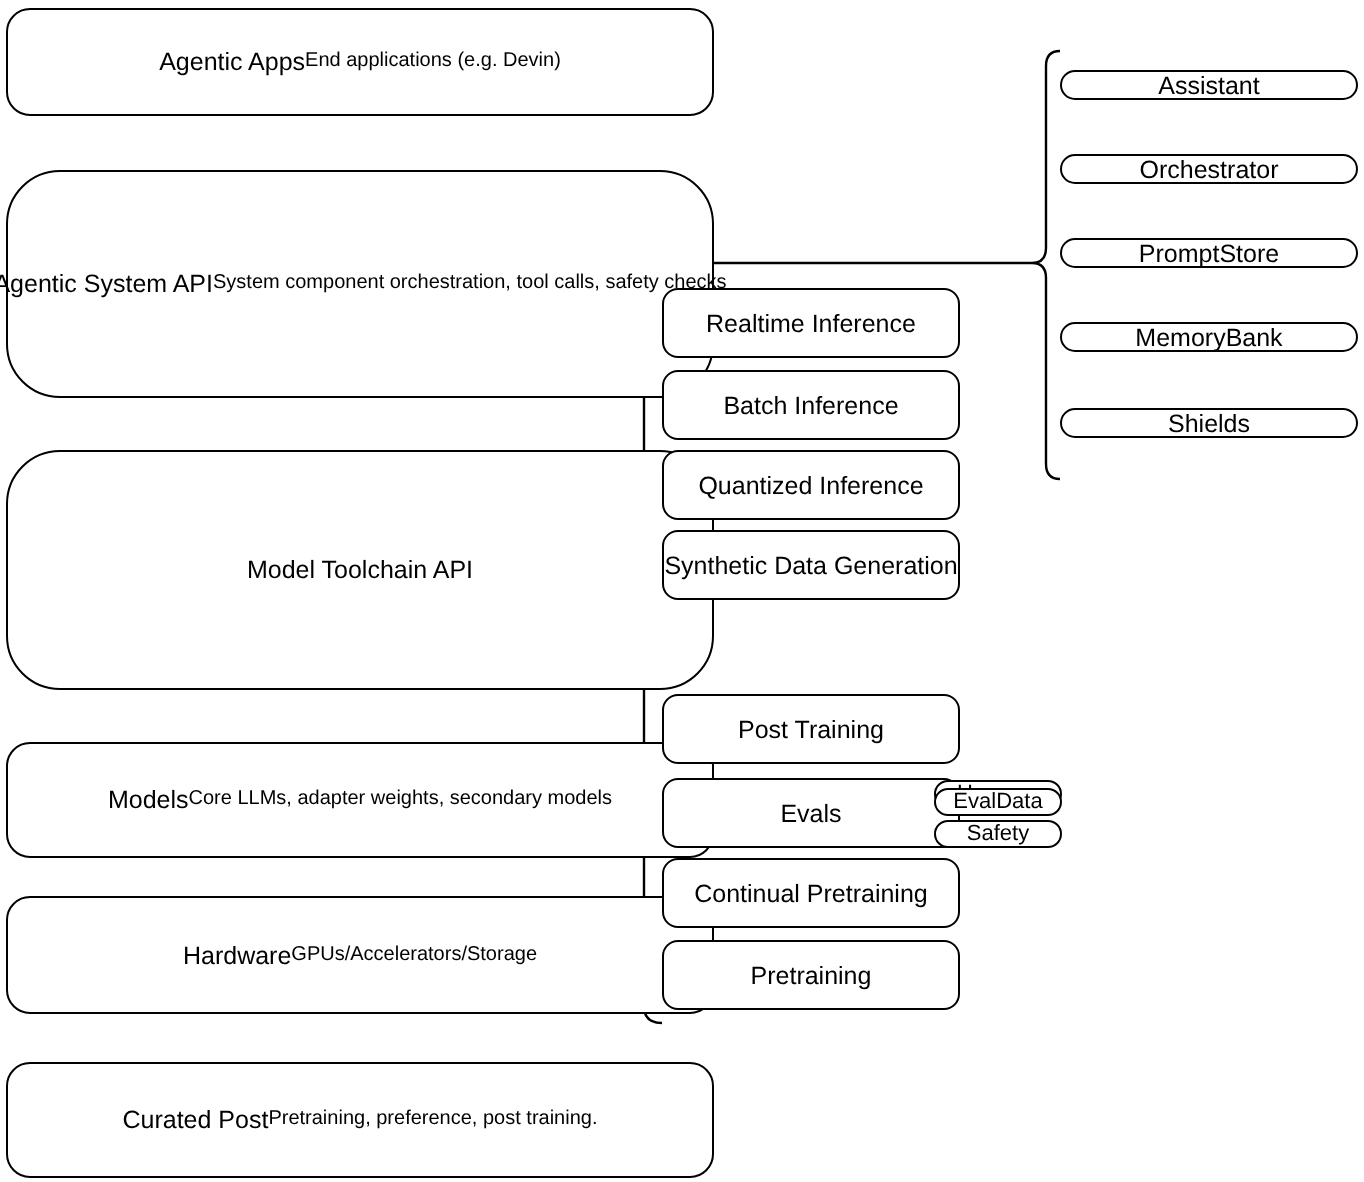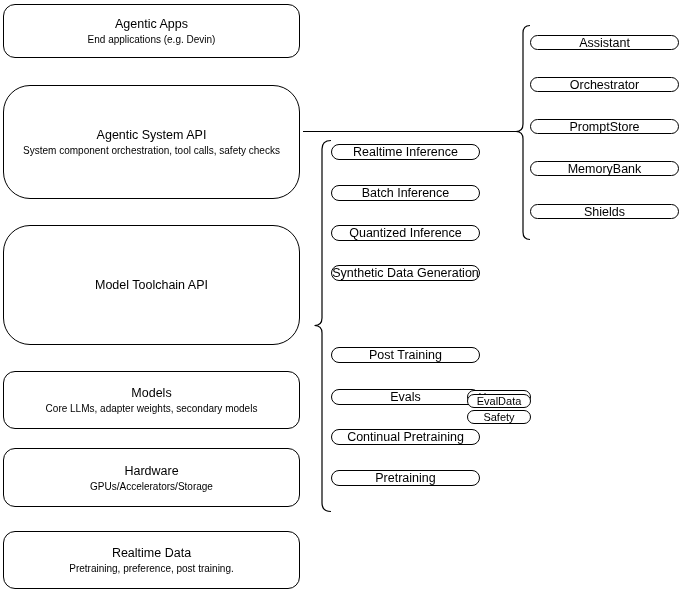--- a/index.html
+++ b/index.html
@@ -3,35 +3,35 @@
 <meta charset="utf-8">
 <style>
   html,body { margin:0; padding:0; background:#ffffff; }
   .canvas {
     position:relative; width:682px; height:591px; background:#ffffff;
     font-family:"Liberation Sans", sans-serif; color:#000;
     overflow:hidden;
   }
   .connector-layer { position:absolute; left:0; top:0; z-index:0; pointer-events:none; }
   .node {
-    position:absolute; left:3px; width:297px; box-sizing:border-box;
+    position:absolute; left:3px; width:354px; box-sizing:border-box;
     background:#fff; border:1px solid #000;
-    display:flex; flex-direction:column; align-items:center; justify-content:center;
+    display:flex; flex-direction:row; align-items:center; justify-content:center;
     text-align:center; z-index:1;
   }
   .rad-sm { border-radius:12px; }
   .rad-lg { border-radius:27px; }
   .node .title { font-size:12.5px; line-height:18px; white-space:nowrap; }
   .node .subtitle { font-size:10px; line-height:14px; white-space:nowrap; }
   .leaf {
     position:absolute; box-sizing:border-box; background:#fff; border:1px solid #000;
     border-radius:8px; display:flex; align-items:center; justify-content:center;
     text-align:center; font-size:12.5px; white-space:nowrap; z-index:1;
   }
-  .mid  { left:331px; width:149px; height:16px; }
+  .mid  { left:331px; width:149px; height:35px; }
   .right { left:530px; width:149px; height:15px;text-align:center; }
   .pill {
     position:absolute; left:467px; width:64px; height:14px; box-sizing:border-box;
     background:#fff; border:1px solid #000; border-radius:8px;
     display:flex; align-items:center; justify-content:center;
     font-size:11px; white-space:nowrap; z-index:2;
   }
 </style>
 </head>
 <body>
@@ -57,21 +57,21 @@
   </div>
   <div class="node rad-sm" style="top:371px;height:58px">
     <div class="title">Models</div>
     <div class="subtitle">Core LLMs, adapter weights, secondary models</div>
   </div>
   <div class="node rad-sm" style="top:448px;height:59px">
     <div class="title">Hardware</div>
     <div class="subtitle">GPUs/Accelerators/Storage</div>
   </div>
   <div class="node rad-sm" style="top:531px;height:58px">
-    <div class="title">Realtime Data</div>
+    <div class="title">Curated Post</div>
     <div class="subtitle">Pretraining, preference, post training.</div>
   </div>
 
   <div class="leaf mid" style="top:144px">Realtime Inference</div>
   <div class="leaf mid" style="top:185px">Batch Inference</div>
   <div class="leaf mid" style="top:225px">Quantized Inference</div>
   <div class="leaf mid" style="top:265px">Synthetic Data Generation</div>
   <div class="leaf mid" style="top:347px">Post Training</div>
   <div class="leaf mid" style="top:389px">Evals</div>
   <div class="leaf mid" style="top:429px">Continual Pretraining</div>

